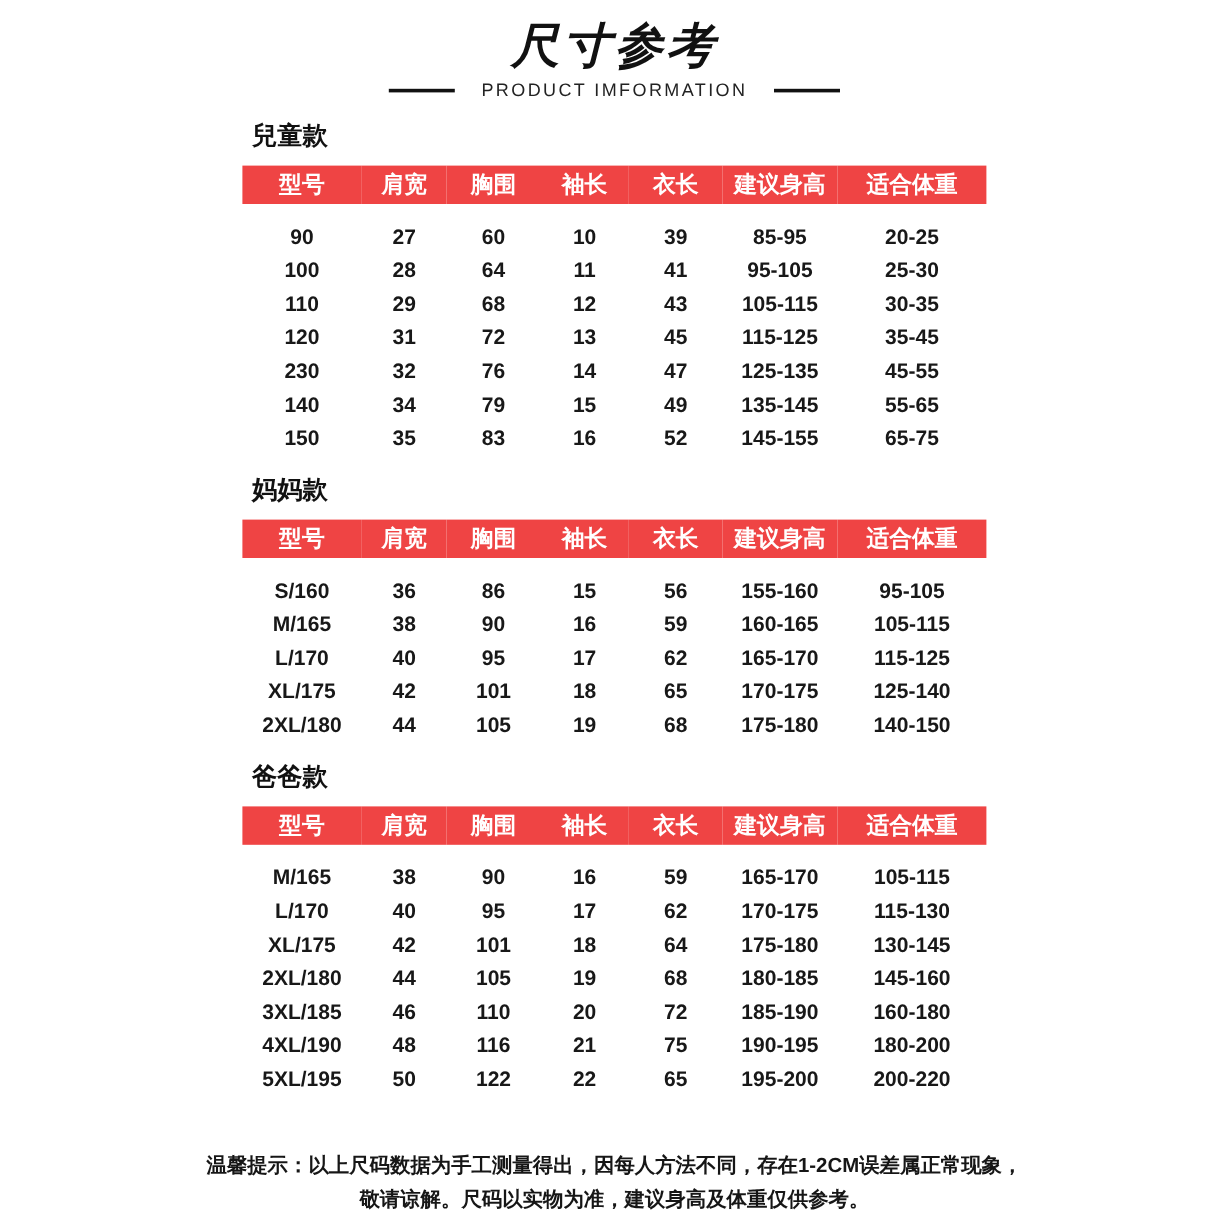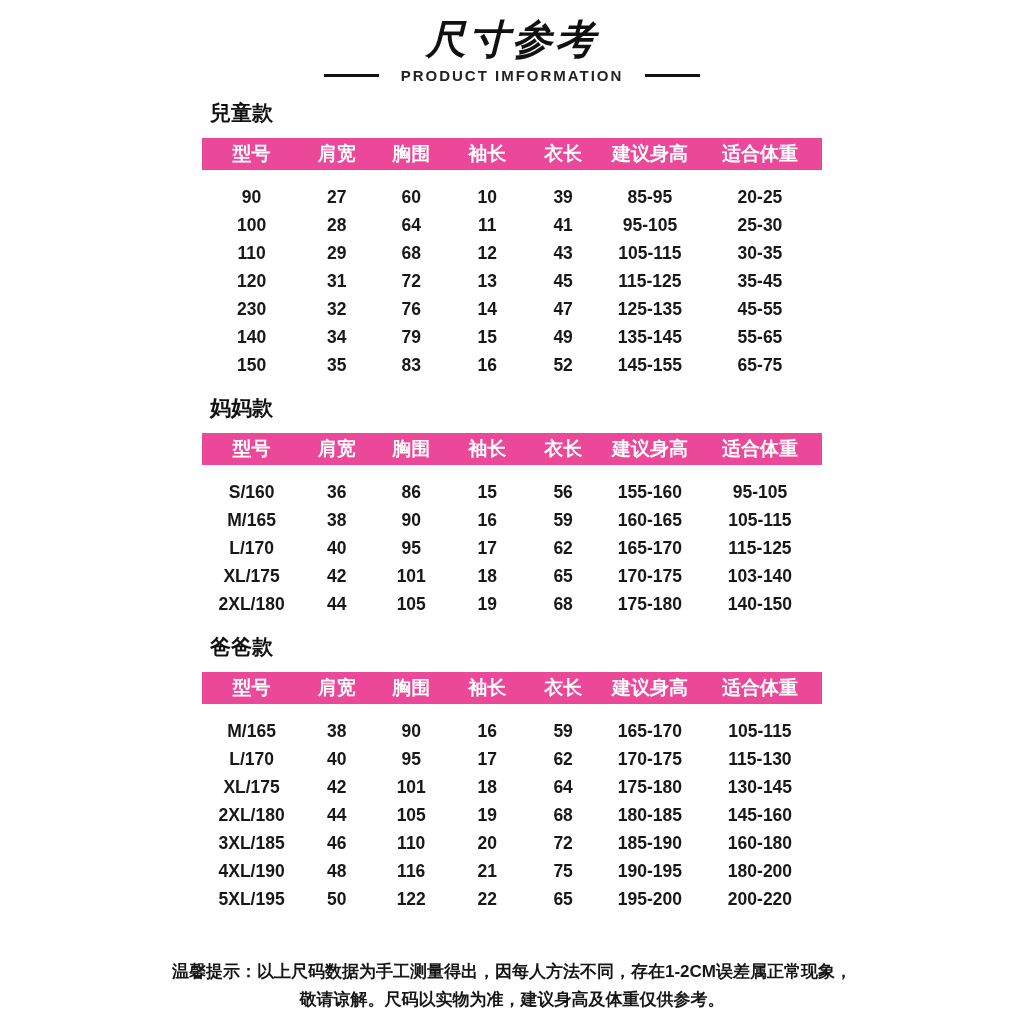--- a/index.html
+++ b/index.html
@@ -32,21 +32,21 @@
   }
   .subtitle-row {
     margin-top: 5px;
     display: flex;
     align-items: center;
     justify-content: center;
     gap: 22px;
   }
   .subtitle {
     font-size: 15px;
-    font-weight: 700;
+    font-weight: 400;
     letter-spacing: 2px;
     color: #222222;
     white-space: nowrap;
     text-align: right;
   }
   .title-line {
     width: 55px;
     height: 3px;
     background: #111111;
   }
@@ -61,21 +61,21 @@
     padding-left: 8px;
     margin-bottom: 11px;
   }
 
   table.size-table {
     width: 100%;
     border-collapse: collapse;
     table-layout: fixed;
   }
   table.size-table thead tr {
-    background: #ec4899;
+    background: #ef4444;
     height: 32px;
   }
   table.size-table th {
     color: #ffffff;
     font-size: 19px;
     font-weight: bold;
     text-align: center;
     padding: 0;
     white-space: nowrap;
   }
@@ -257,21 +257,21 @@
               <td>165-170</td>
               <td>115-125</td>
             </tr>
             <tr>
               <td>XL/175</td>
               <td>42</td>
               <td>101</td>
               <td>18</td>
               <td>65</td>
               <td>170-175</td>
-              <td>103-140</td>
+              <td>125-140</td>
             </tr>
             <tr>
               <td>2XL/180</td>
               <td>44</td>
               <td>105</td>
               <td>19</td>
               <td>68</td>
               <td>175-180</td>
               <td>140-150</td>
             </tr>

